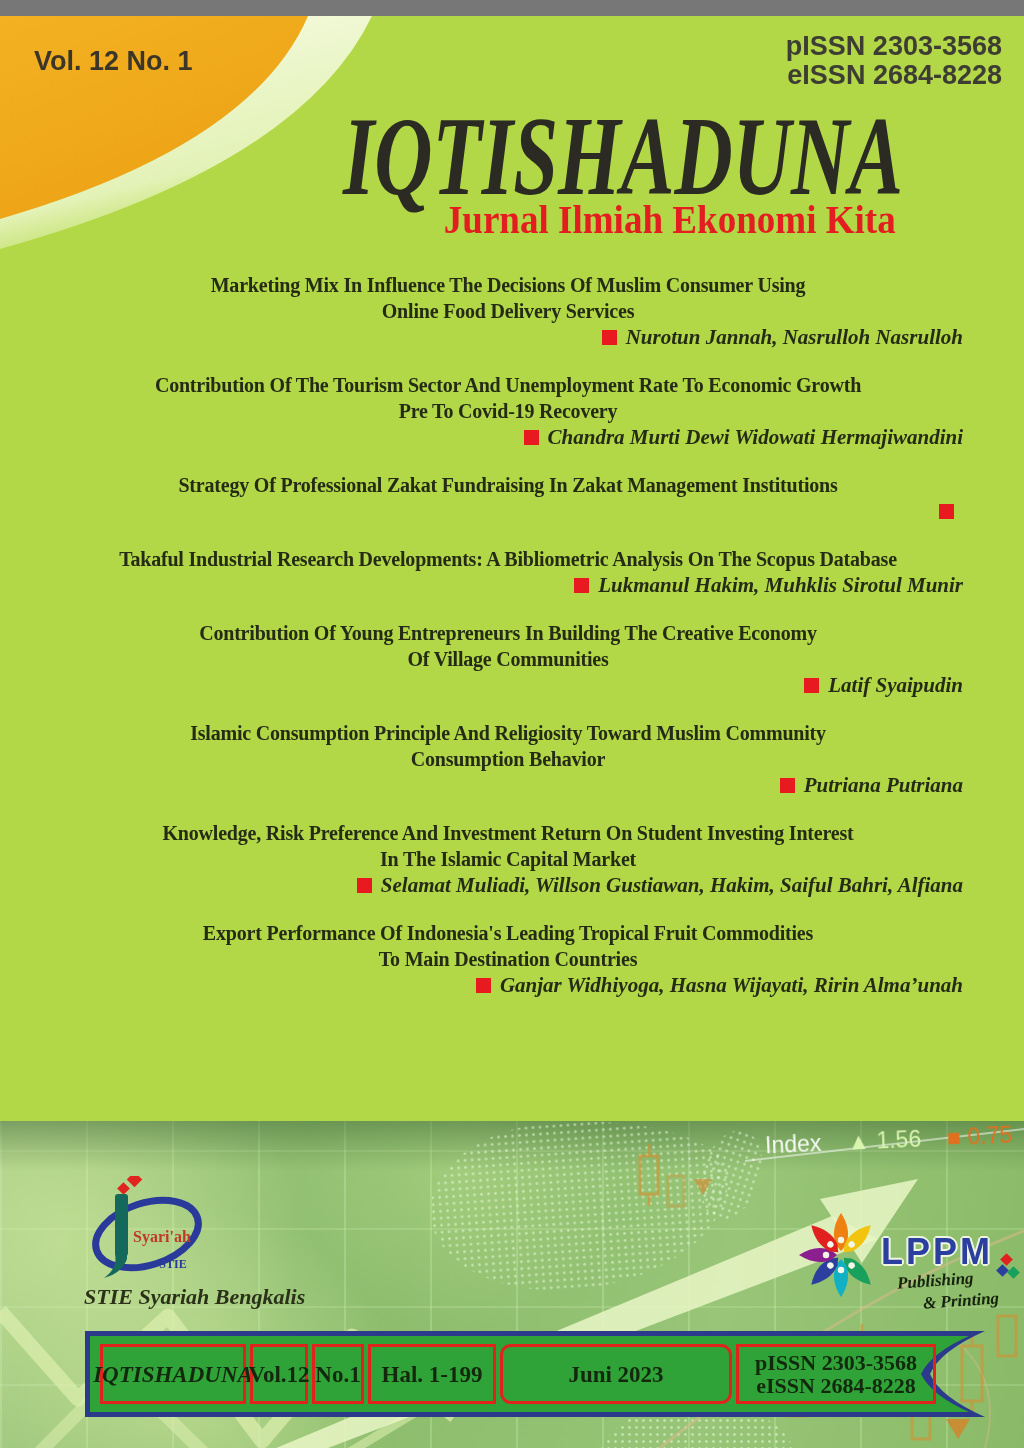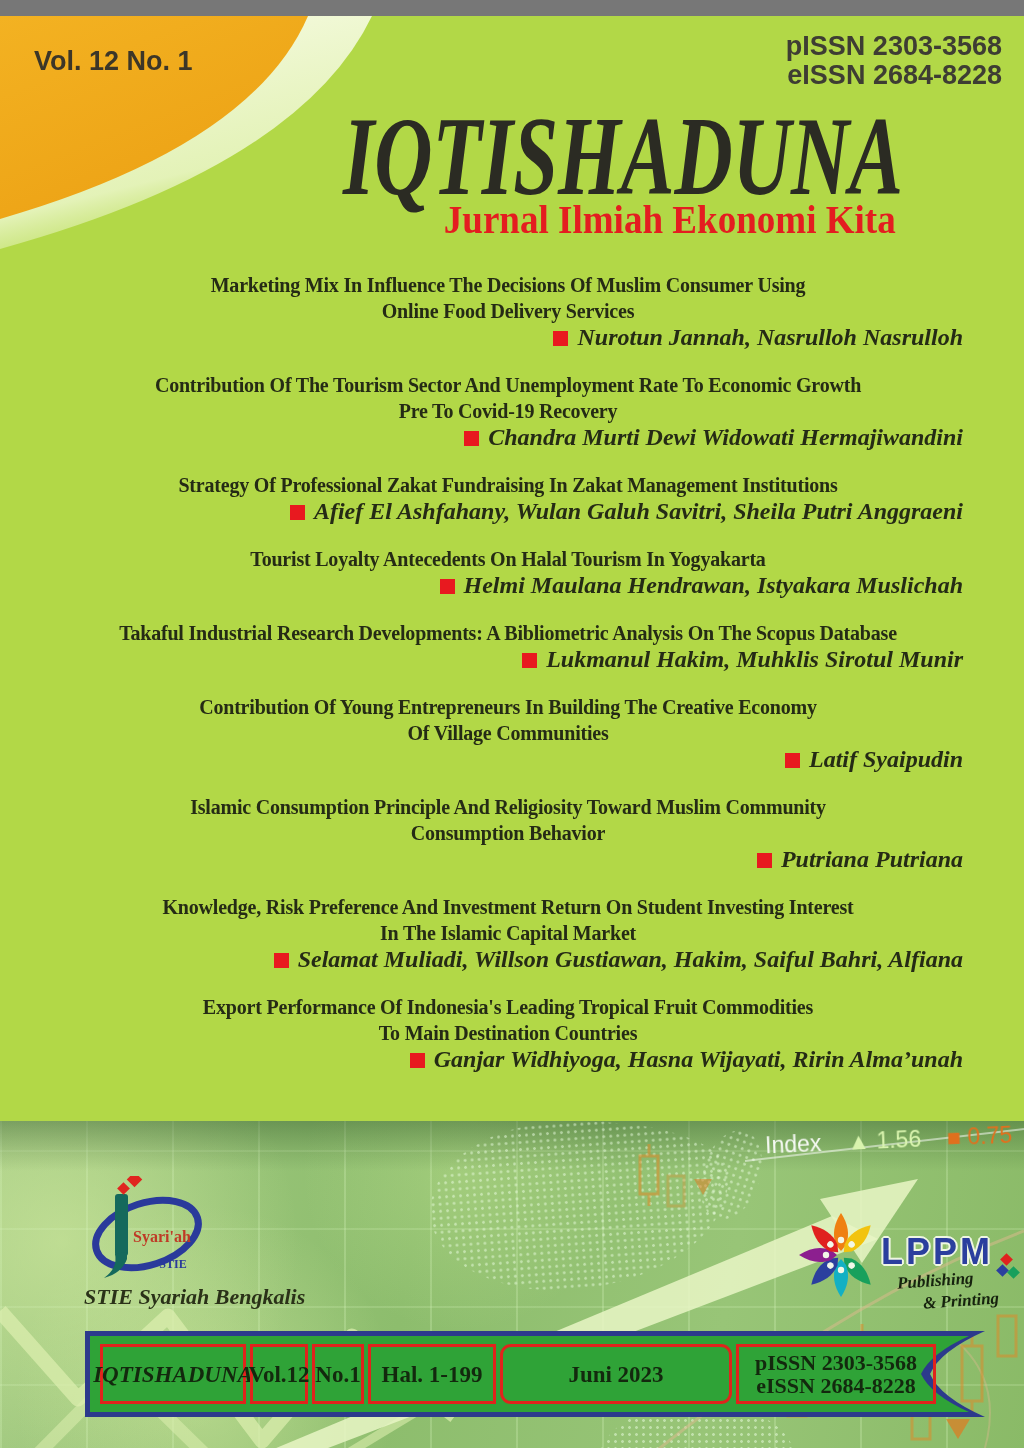--- a/index.html
+++ b/index.html
@@ -14,21 +14,21 @@
             line-height:29px;color:#3e3d33;}
   .journal-title{position:absolute;left:623px;top:90px;white-space:nowrap;
                  font-style:italic;font-weight:bold;font-size:112px;line-height:100px;
                  color:#2b2b23;transform:translateX(-50%) scaleX(0.72);}
   .journal-subtitle{position:absolute;right:128px;top:181px;font-weight:bold;font-size:39px;
                     color:#e41d20;transform:scaleX(0.95);transform-origin:right;}
   
   .articles{position:absolute;right:61px;top:256px;text-align:right;color:#252b15;width:910px;}
   .article{margin-bottom:22px;}
   .article .t{font-weight:bold;font-size:20px;line-height:26px;letter-spacing:-0.2px;text-align:center;}
-  .article .a{font-weight:bold;font-style:italic;font-size:24px;line-height:26px;}
+  .article .a{font-weight:bold;font-style:italic;font-size:21px;line-height:26px;}
   .bullet{display:inline-block;width:15px;height:15px;background:#e8191f;margin-right:9px;
           vertical-align:-1px;}
   
   .photo{position:absolute;left:0;top:1105px;width:1024px;height:343px;overflow:hidden;
     background-image:
       linear-gradient(180deg, rgba(42,82,35,.40) 0, rgba(42,82,35,.14) 30px, rgba(42,82,35,0) 50px),
       repeating-linear-gradient(90deg, rgba(218,246,192,.26) 0 2px, rgba(0,0,0,0) 2px 86px),
       repeating-linear-gradient(0deg, rgba(218,246,192,.20) 0 2px, rgba(0,0,0,0) 2px 78px),
       radial-gradient(circle at 6% 35%, rgba(216,238,164,.55), rgba(216,238,164,0) 24%),
       radial-gradient(circle at 20% 80%, rgba(216,238,164,.45), rgba(216,238,164,0) 22%),
@@ -119,27 +119,23 @@
     </div>
 
     <div class="article">
       <div class="t">Contribution Of The Tourism Sector And Unemployment Rate To Economic Growth</div>
       <div class="t">Pre To Covid-19 Recovery</div>
       <div class="a"><span class="bullet"></span><span>Chandra Murti Dewi Widowati Hermajiwandini</span></div>
     </div>
 
     <div class="article">
       <div class="t">Strategy Of Professional Zakat Fundraising In Zakat Management Institutions</div>
-      <div class="a"><span class="bullet"></span><span>Afief El Ashfahany, Wulan Galuh Savitri, Sheila Putri Anggraeni</span></div>
-    </div>
-
-    <div class="article">
-      <div class="t">Tourist Loyalty Antecedents On Halal Tourism In Yogyakarta</div>
-      <div class="a"><span class="bullet"></span><span>Helmi Maulana Hendrawan, Istyakara Muslichah</span></div>
-    </div>
+      <div class="a"><span class="bullet"></span></div>
+    </div>
+
 
     <div class="article">
       <div class="t">Takaful Industrial Research Developments: A Bibliometric Analysis On The Scopus Database</div>
       <div class="a"><span class="bullet"></span><span>Lukmanul Hakim, Muhklis Sirotul Munir</span></div>
     </div>
 
     <div class="article">
       <div class="t">Contribution Of Young Entrepreneurs In Building The Creative Economy</div>
       <div class="t">Of Village Communities</div>
       <div class="a"><span class="bullet"></span><span>Latif Syaipudin</span></div>

